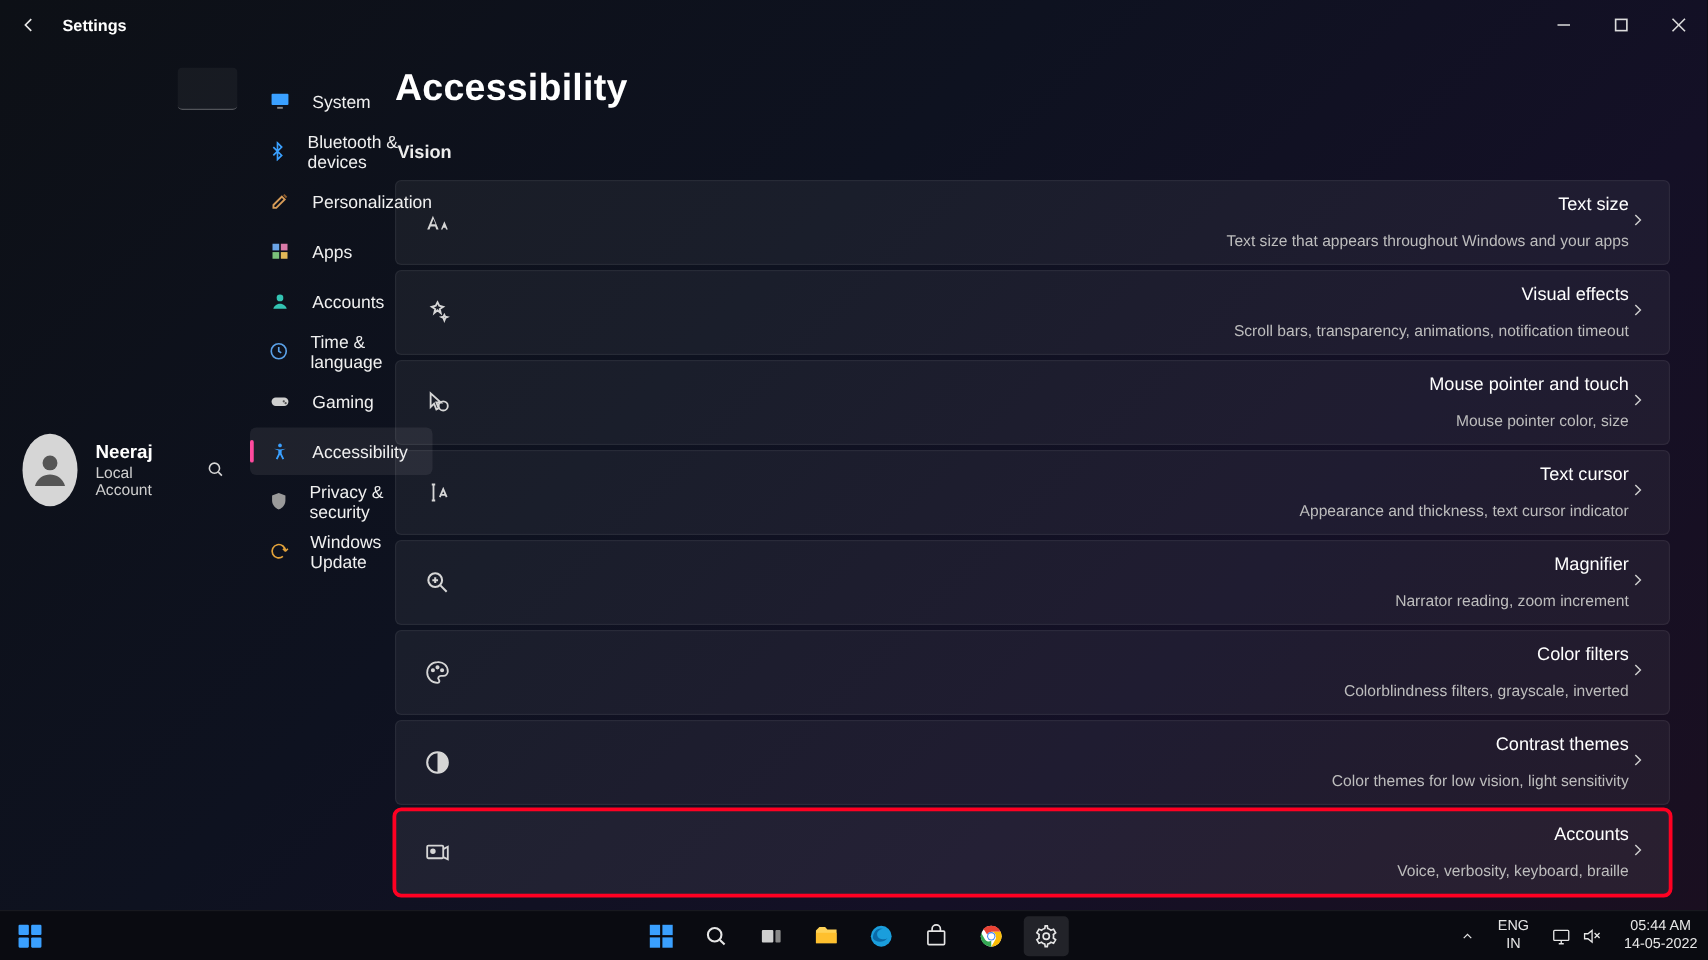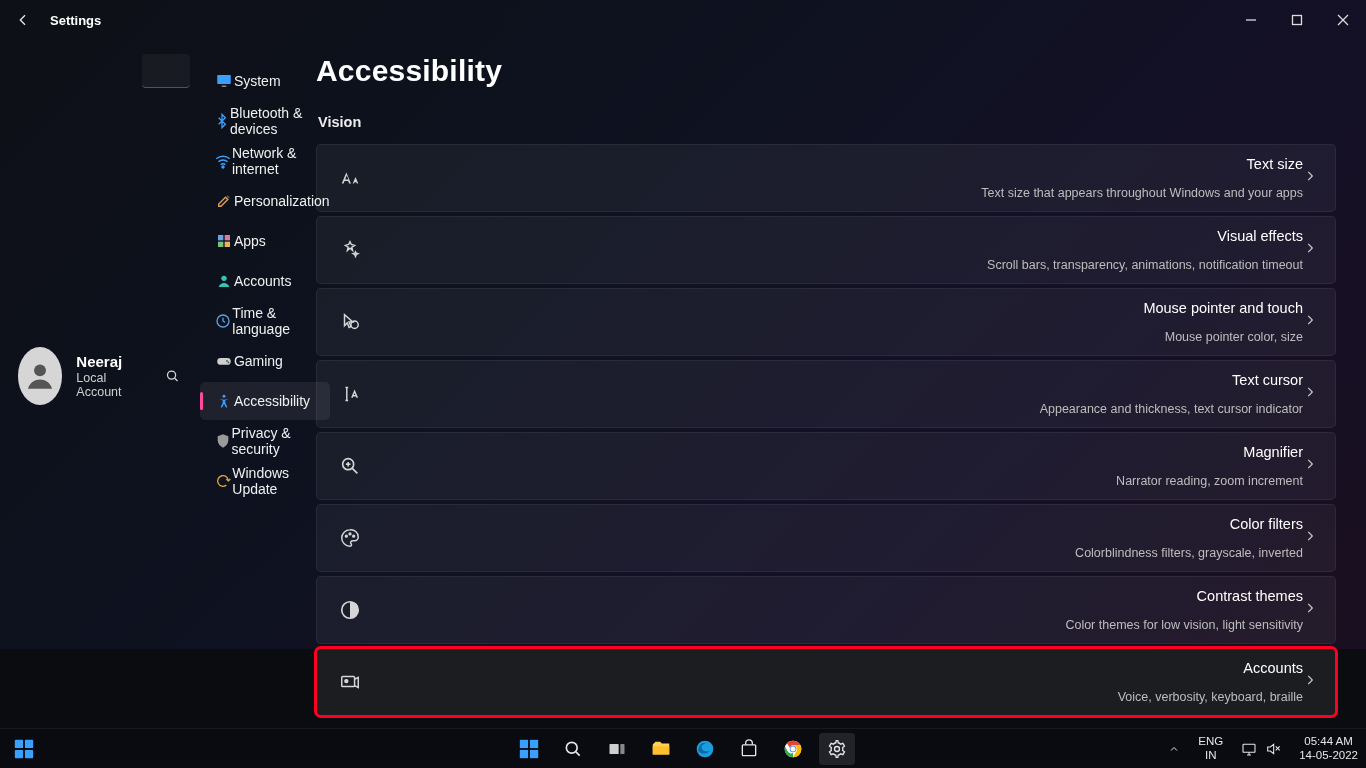--- a/index.html
+++ b/index.html
@@ -1,17 +1,17 @@
 <!DOCTYPE html>
 <html><head>
 <meta charset="utf-8">
 <style>
 * { box-sizing: border-box; margin: 0; padding: 0; font-family: "Segoe UI", Tahoma, sans-serif; }
 html, body { width: 1366px; height: 768px; overflow: hidden; background:#0b0c10; color:#e6e6e6; }
-.win { position:relative; width:1366px; height:649px; background:linear-gradient(135deg,#0d1016 0%, #0e1220 40%, #141026 70%, #1a0f20 100%); }
+.win { position:relative; width:1366px; height:728px; background:linear-gradient(135deg,#0d1016 0%, #0e1220 40%, #141026 70%, #1a0f20 100%); }
 .titlebar { display:flex; align-items:center; height:40px; padding-left:14px;}
 .tb-left { display:flex; align-items:center; gap:18px; }
 .back { width:18px; height:18px; display:flex; align-items:center; justify-content:center; cursor:pointer;}
 .tb-title { font-size:13px; font-weight:600; color:#ffffff;}
 .tb-spacer { flex:1; }
 .tb-controls { display:flex; }
 .tb-btn { width:46px; height:40px; display:flex; align-items:center; justify-content:center;}
 .tb-btn svg { stroke:#dcdcdc; }
 
 .content { display:flex; height:688px; }
@@ -22,21 +22,21 @@
 .avatar { width:58px; height:58px; border-radius:50%; background:#d6d6d6; display:flex; align-items:center; justify-content:center;}
 .avatar svg { fill:#555; }
 .username { font-size:15px; font-weight:600; color:#fff;}
 .usersub { font-size:12.5px; color:#cfcfcf; margin-top:1px;}
 .searchwrap { position:relative; margin:0 6px 16px 6px;}
 .search { width:100%; height:34px; border-radius:4px; background:rgba(255,255,255,0.045); border:none; border-bottom:1px solid rgba(255,255,255,0.25); color:#ddd; padding:0 36px 0 12px; font-size:14px; outline:none;}
 .search::placeholder { color:#bfbfbf; }
 .searchicon { position:absolute; right:10px; top:50%; transform:translateY(-50%); }
 
 .navlist { display:flex; flex-direction:column; gap:2px; margin-top:8px; padding:0 4px;}
-.navitem { display:flex; align-items:center; height:38px; border-radius:5px; padding-left:14px; cursor:pointer; position:relative;}
+.navitem { display:flex; align-items:center; height:38px; border-radius:5px; padding-left:14px; gap:16px; cursor:pointer; position:relative;}
 .navitem.active { background:rgba(255,255,255,0.07);}
 .navitem.active::before { content:""; position:absolute; left:0px; top:10px; bottom:10px; width:3px; background:#ff4a9e; border-radius:2px;}
 .navicon { width:20px; height:20px; display:flex; align-items:center; justify-content:center; font-size:16px;}
 .navlabel { font-size:14px; color:#f0f0f0;}
 
 
 .main { flex:1; padding:14px 30px 0 16px; overflow-y:auto;}
 .pagetitle { font-size:30px; font-weight:600; color:#fff; letter-spacing:0.2px; margin-bottom:26px;}
 .section { font-size:14.5px; font-weight:600; color:#ececec; margin:0 0 14px 2px;}
 .cards { display:flex; flex-direction:column; gap:4px;}
@@ -135,29 +135,20 @@
           <div class="navitem">
             <span class="navicon">
               <svg width="16" height="16" viewBox="0 0 24 24" fill="none" stroke="#3aa0ff" stroke-width="2">
                 <path d="M7 7l10 10-5 5V2l5 5L7 17"></path>
               </svg>
             </span>
                  <span class="navlabel">Bluetooth &amp; devices</span>
           </div>
           <div class="navitem">
             <span class="navicon">
-              <svg width="18" height="18" viewBox="0 0 24 24" fill="none" stroke="#3aa0ff" stroke-width="2">
-                <path d="M3 9a14 14 0 0118 0M6 13a9 9 0 0112 0M9 17a4 4 0 016 0"></path>
-                <circle cx="12" cy="20" r="1.3" fill="#3aa0ff"></circle>
-              </svg>
-            </span>
-                 <span class="navlabel">Network &amp; internet</span>
-          </div>
-          <div class="navitem">
-            <span class="navicon">
               <svg width="18" height="18" viewBox="0 0 24 24" fill="none" stroke="#d69b57" stroke-width="2">
                 <path d="M14 7l3 3-9 9H5v-3z"></path>
                 <path d="M16 5l3 3" stroke="#8a5a2b"></path>
               </svg>
             </span>
                  <span class="navlabel">Personalization</span>
           </div>
           <div class="navitem">
             <span class="navicon">
               <svg width="16" height="16" viewBox="0 0 24 24" fill="#6aa4e6">

